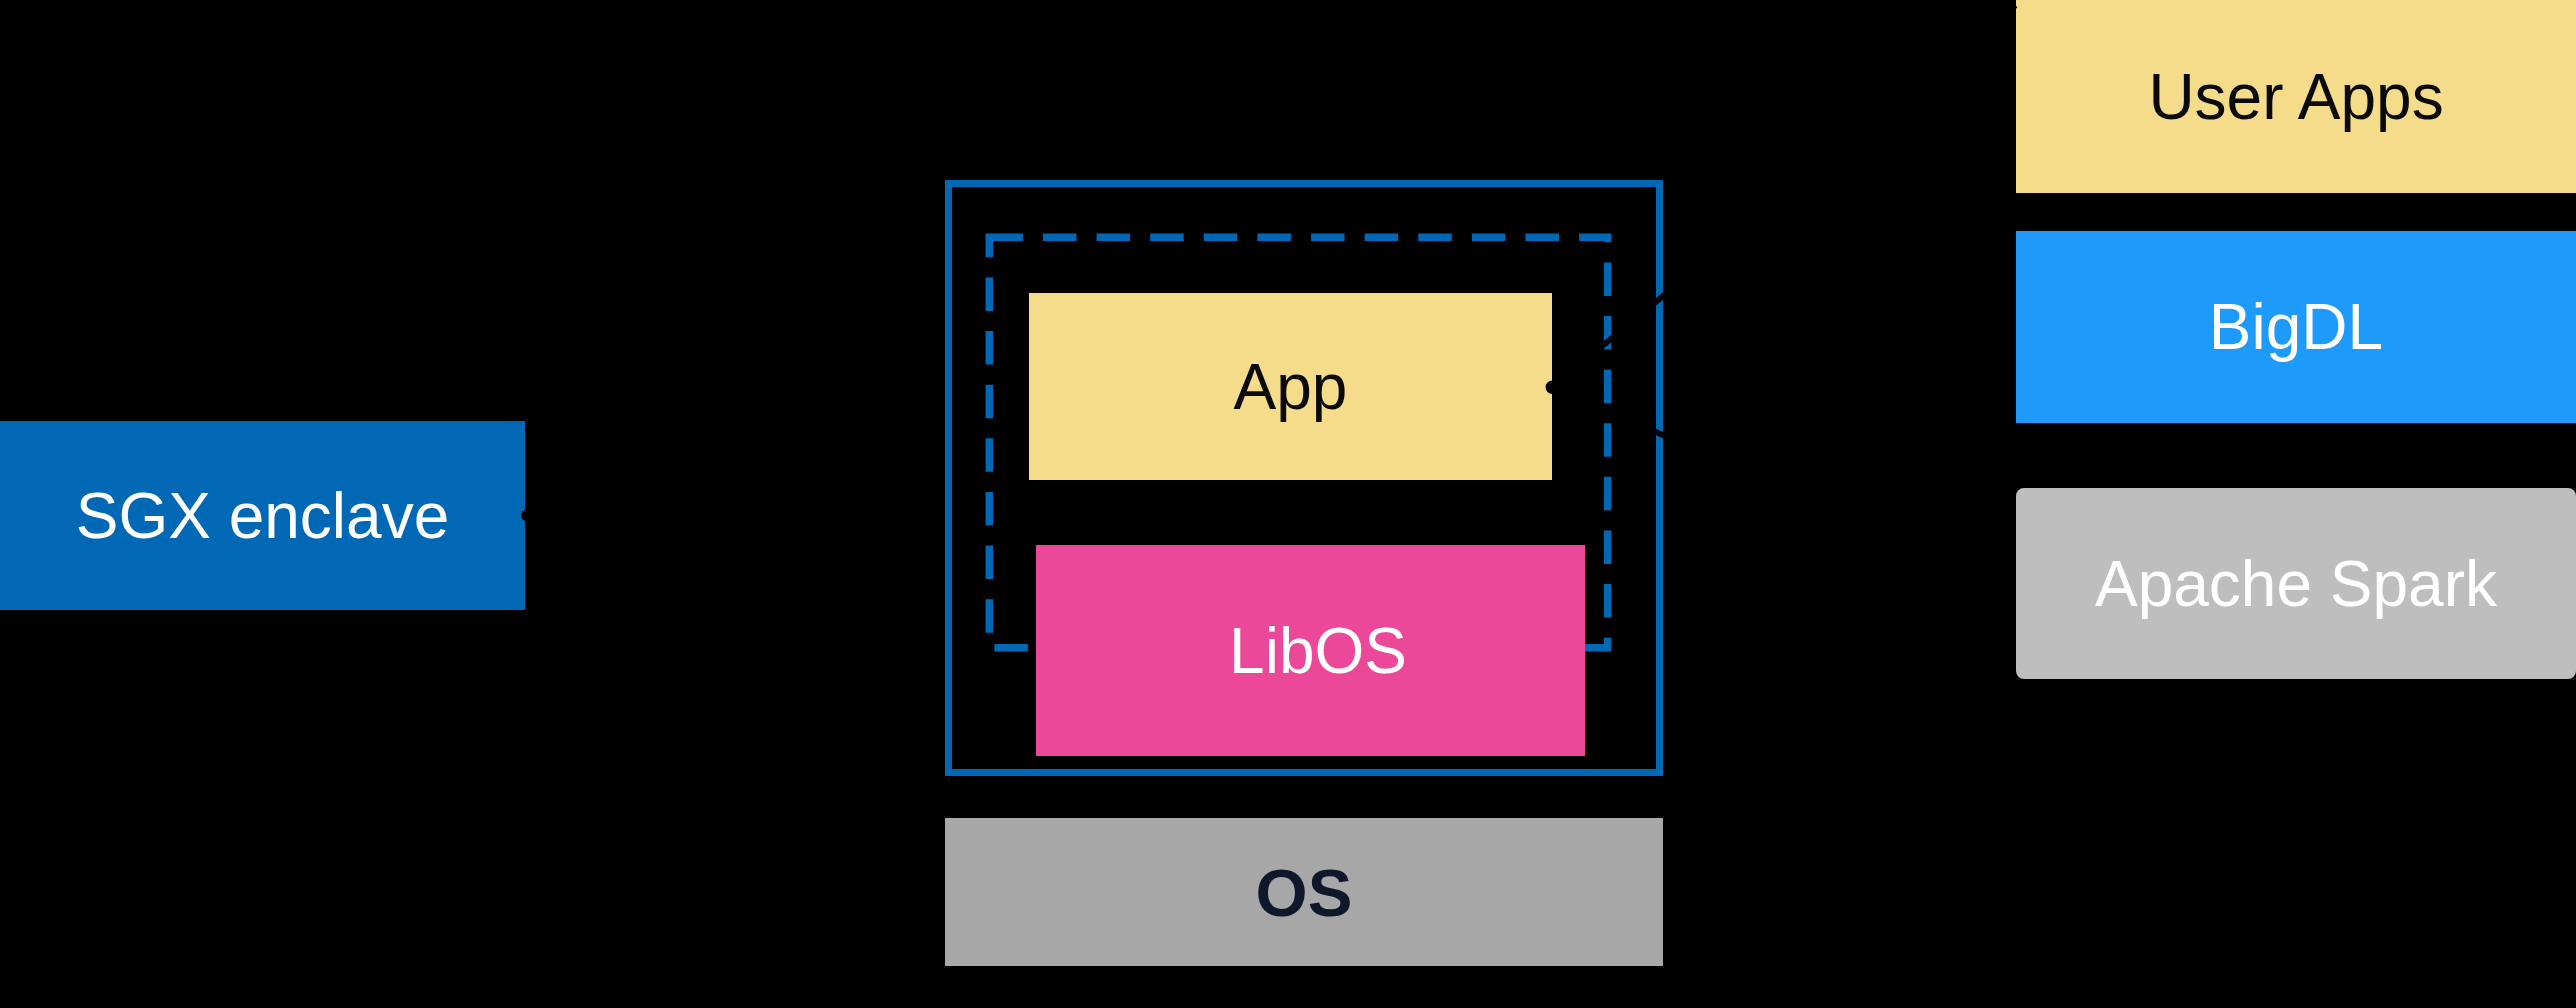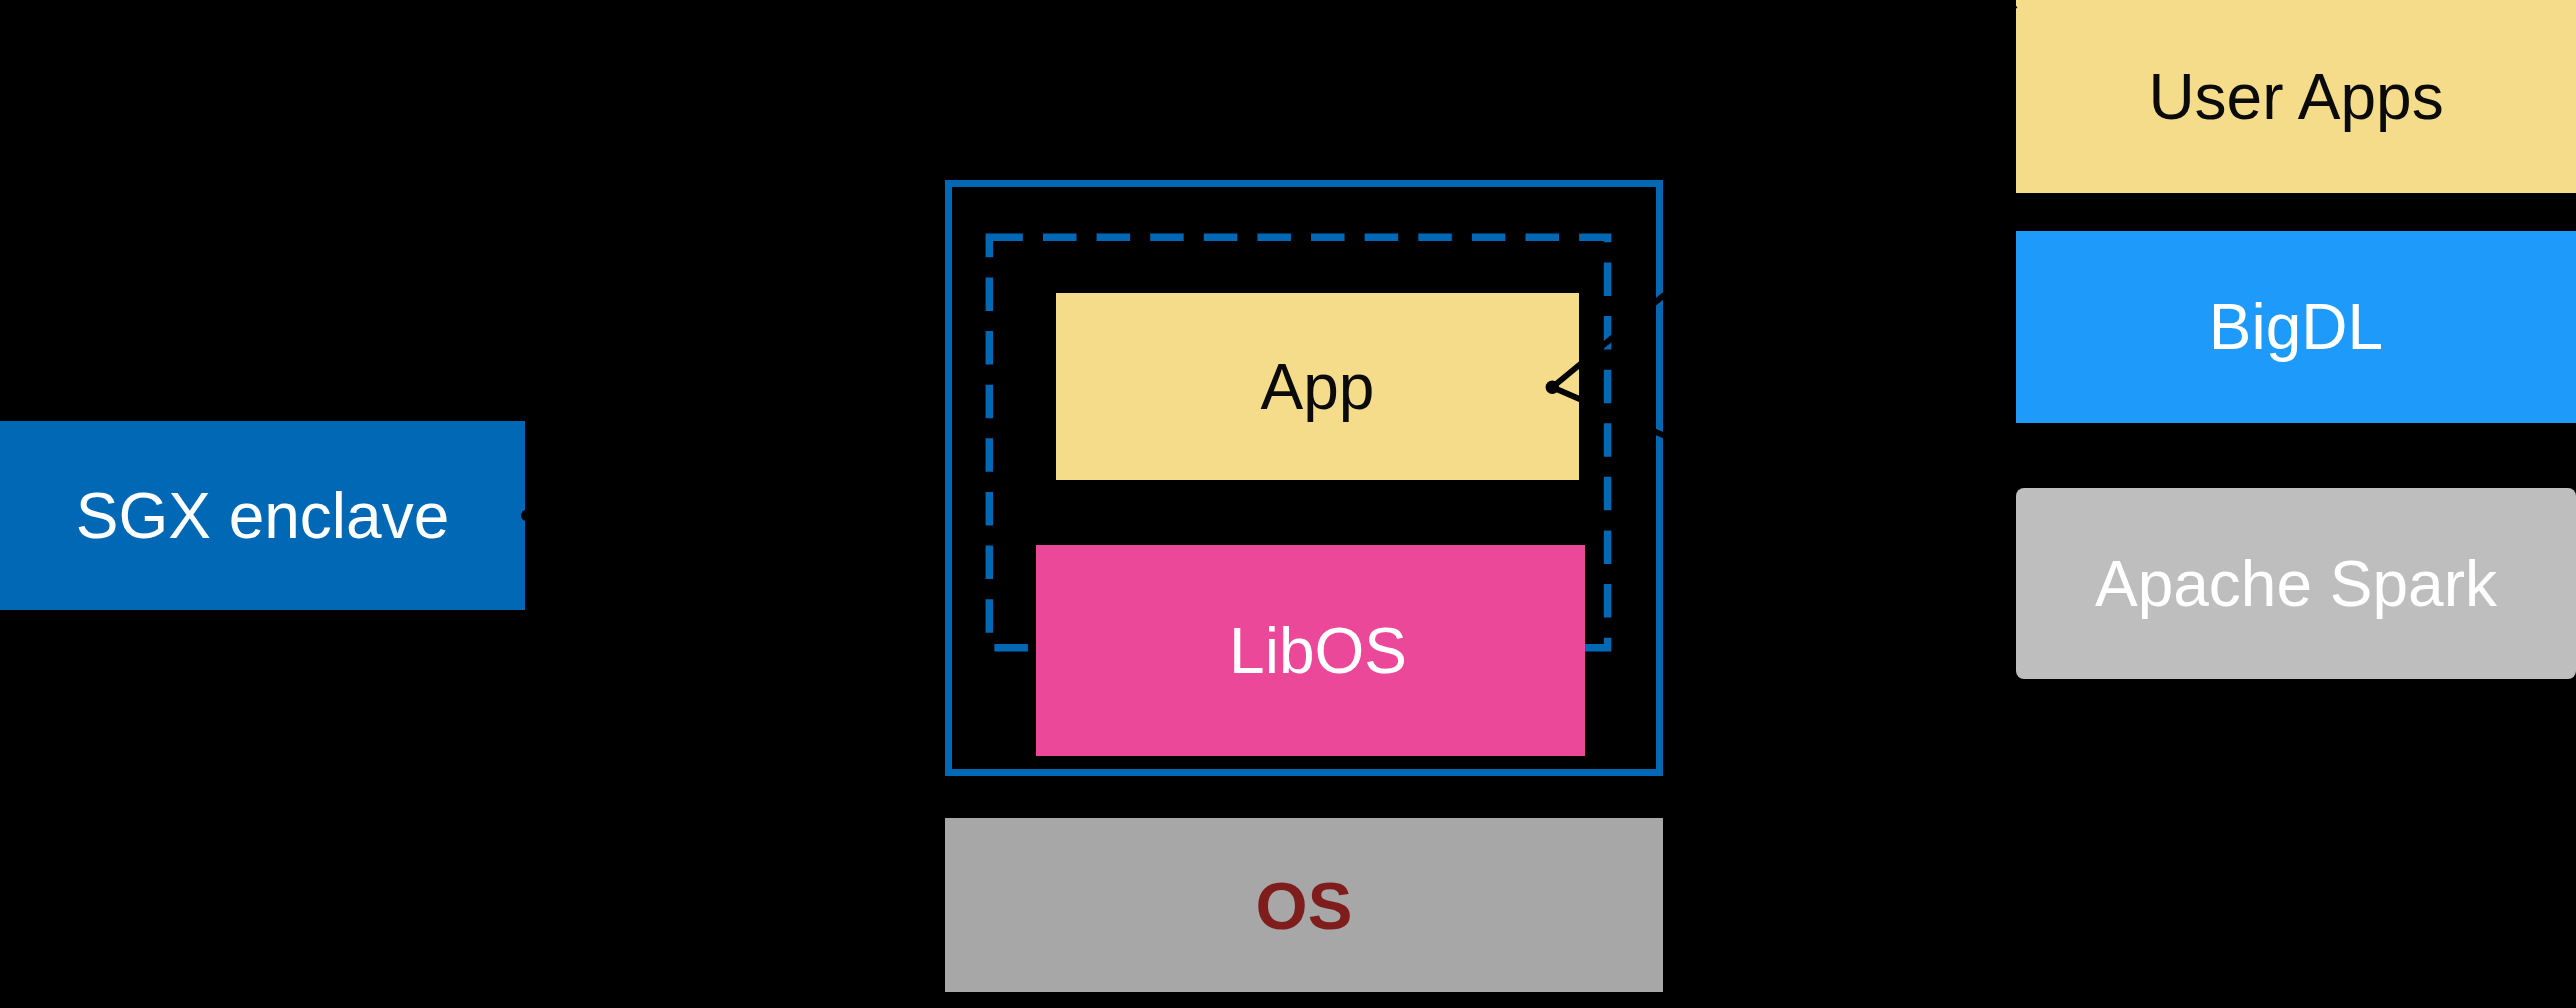--- a/index.html
+++ b/index.html
@@ -44,29 +44,29 @@
   
   .host-box {
     left: 945px; top: 180px; width: 718px; height: 596px;
     border: 7.5px solid #0068B5;
     box-sizing: border-box;
     background: transparent;
   }
 
   .app-box {
     left: 1029px; top: 293px; width: 523px; height: 187px;
-    background: #F5DC8A; color: #0A0A0A; margin-left: 27px;
+    background: #F5DC8A; color: #0A0A0A;
   }
   .libos-box {
     left: 1036px; top: 545px; width: 534px; height: 211px;
     background: #ec4899; color: #FFFFFF; padding-left: 15px;
   }
   .os-box {
-    left: 945px; top: 818px; width: 718px; height: 174px;
-    background: #A7A7A7; color: #7f1d1d;
+    left: 945px; top: 818px; width: 718px; height: 148px;
+    background: #A7A7A7; color: #0f172a;
     font-weight: 700;
     font-size: 67px;
   }
 
   
   .userapps-box {
     left: 2016px; top: 0px; width: 560px; height: 193px;
     background: #F5DC8A; color: #0A0A0A;
   }
   .bigdl-box {

